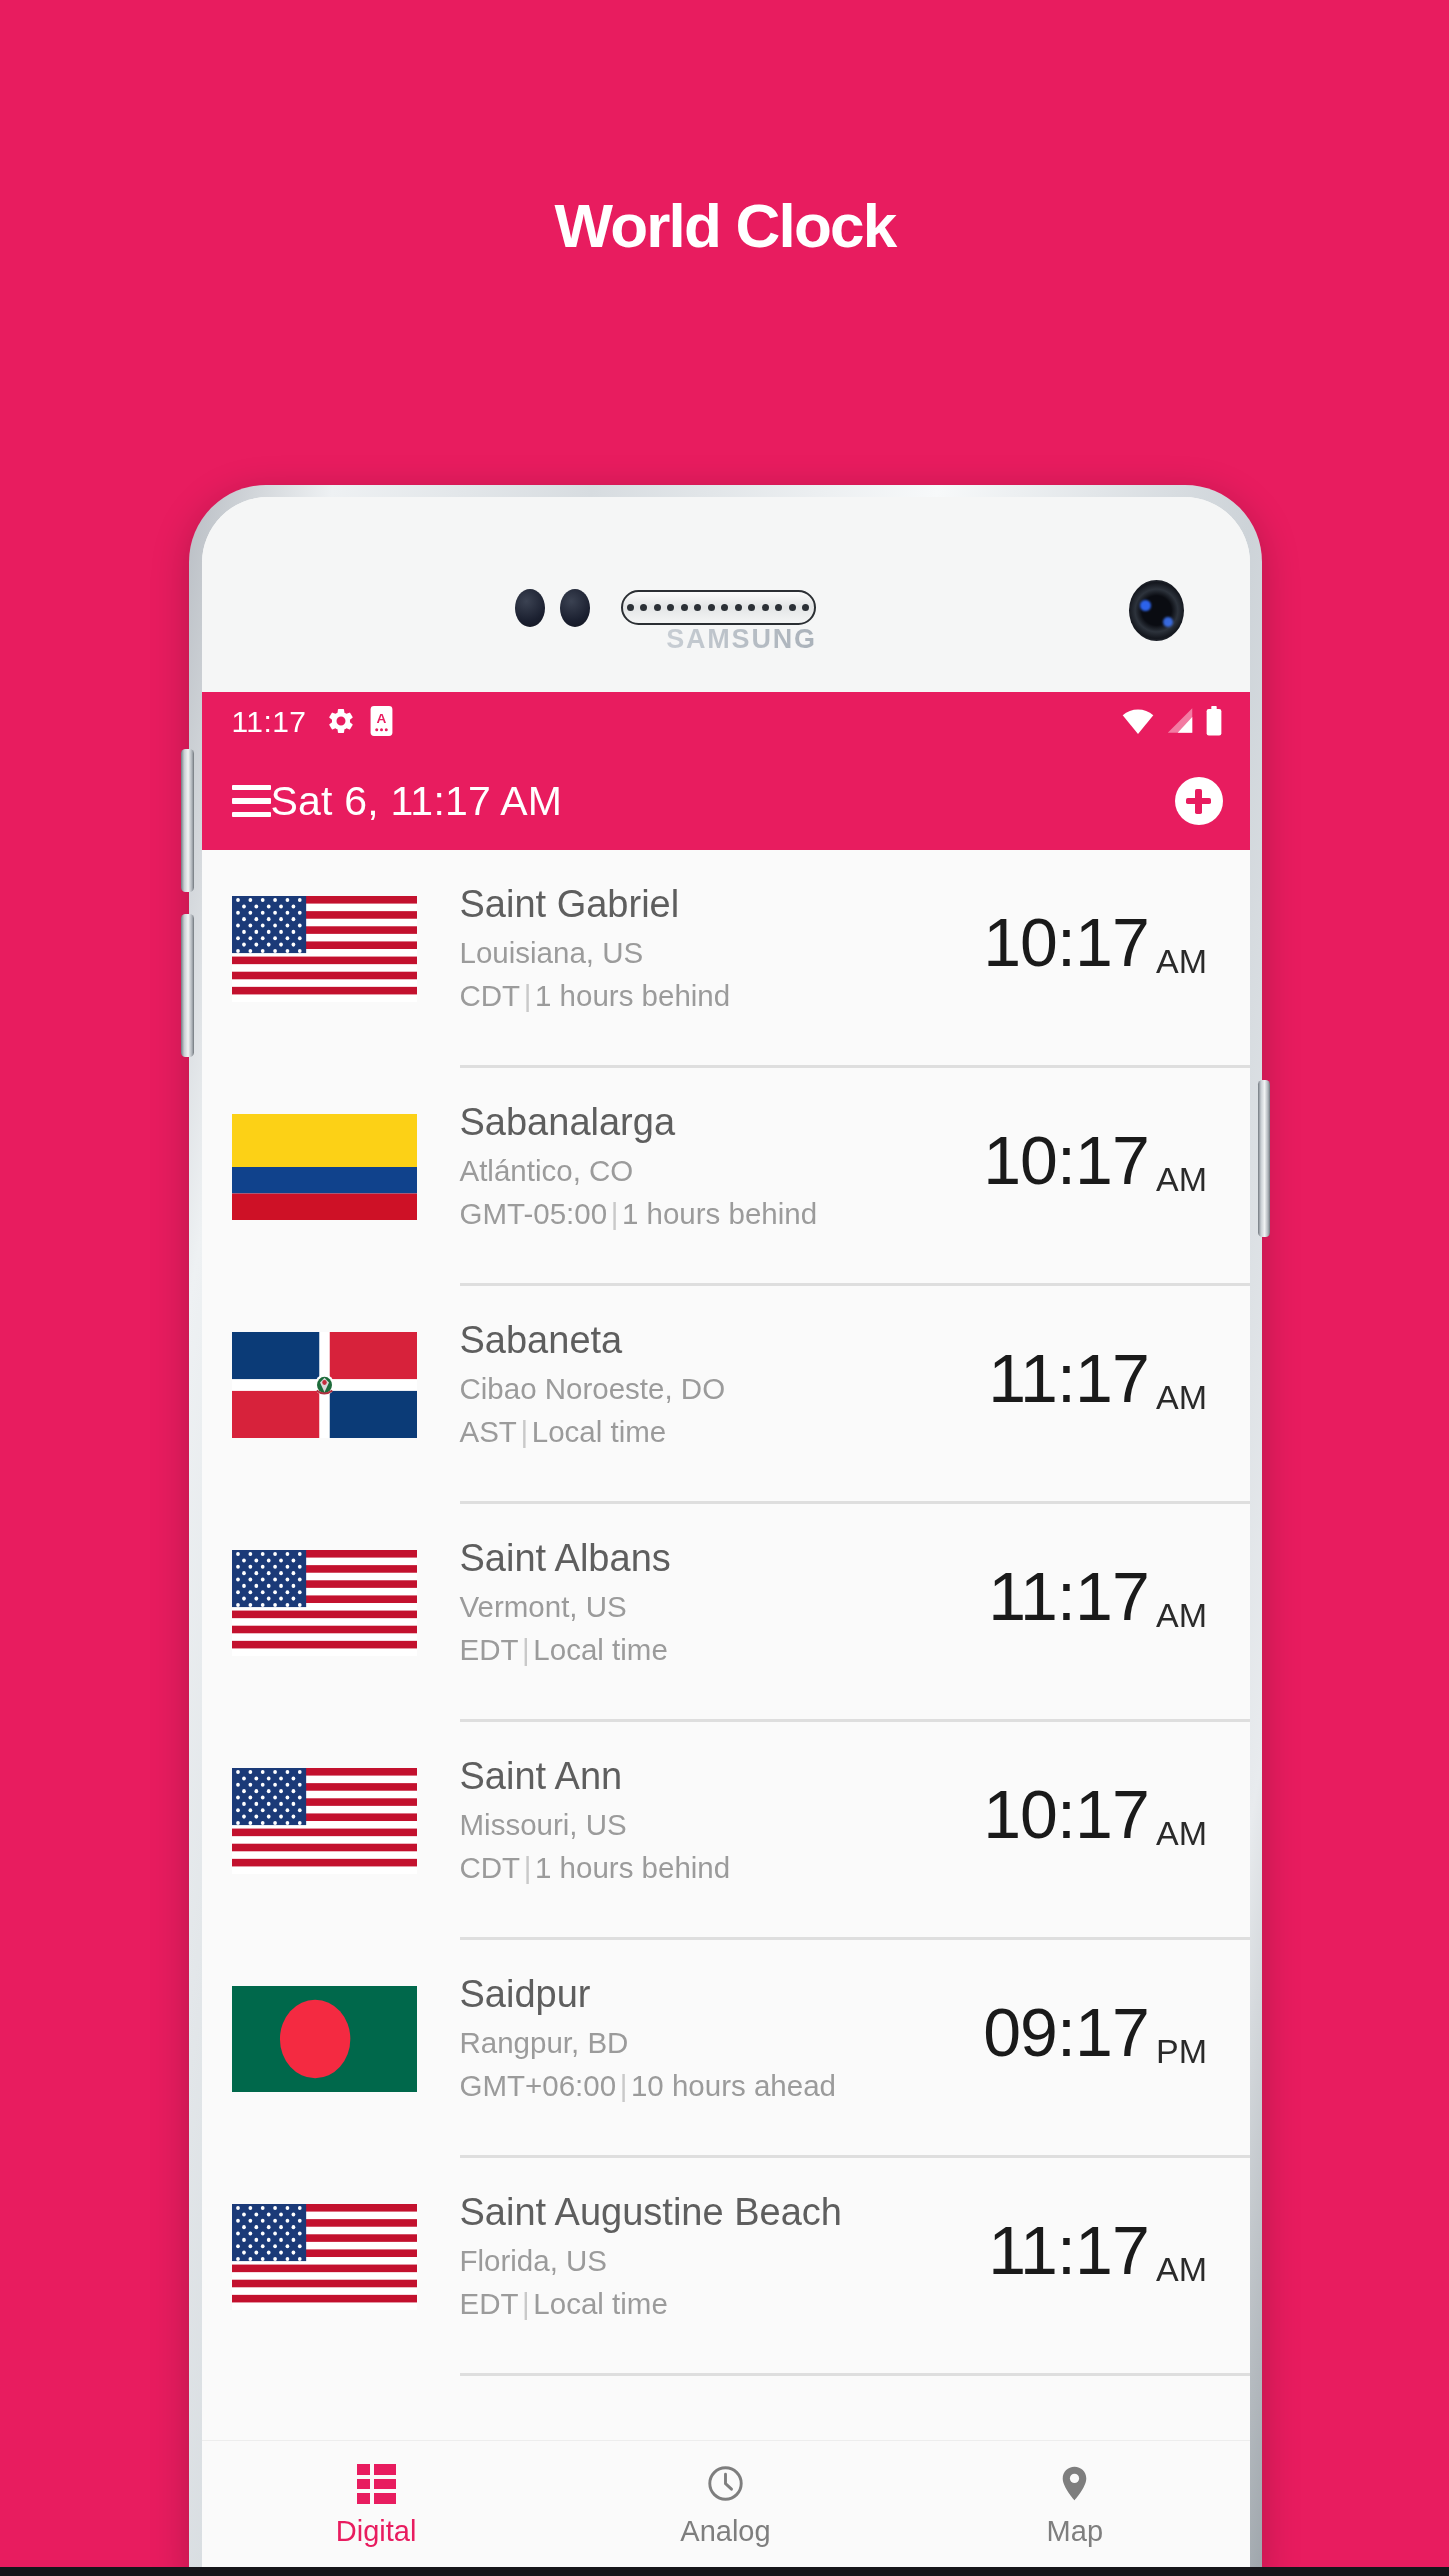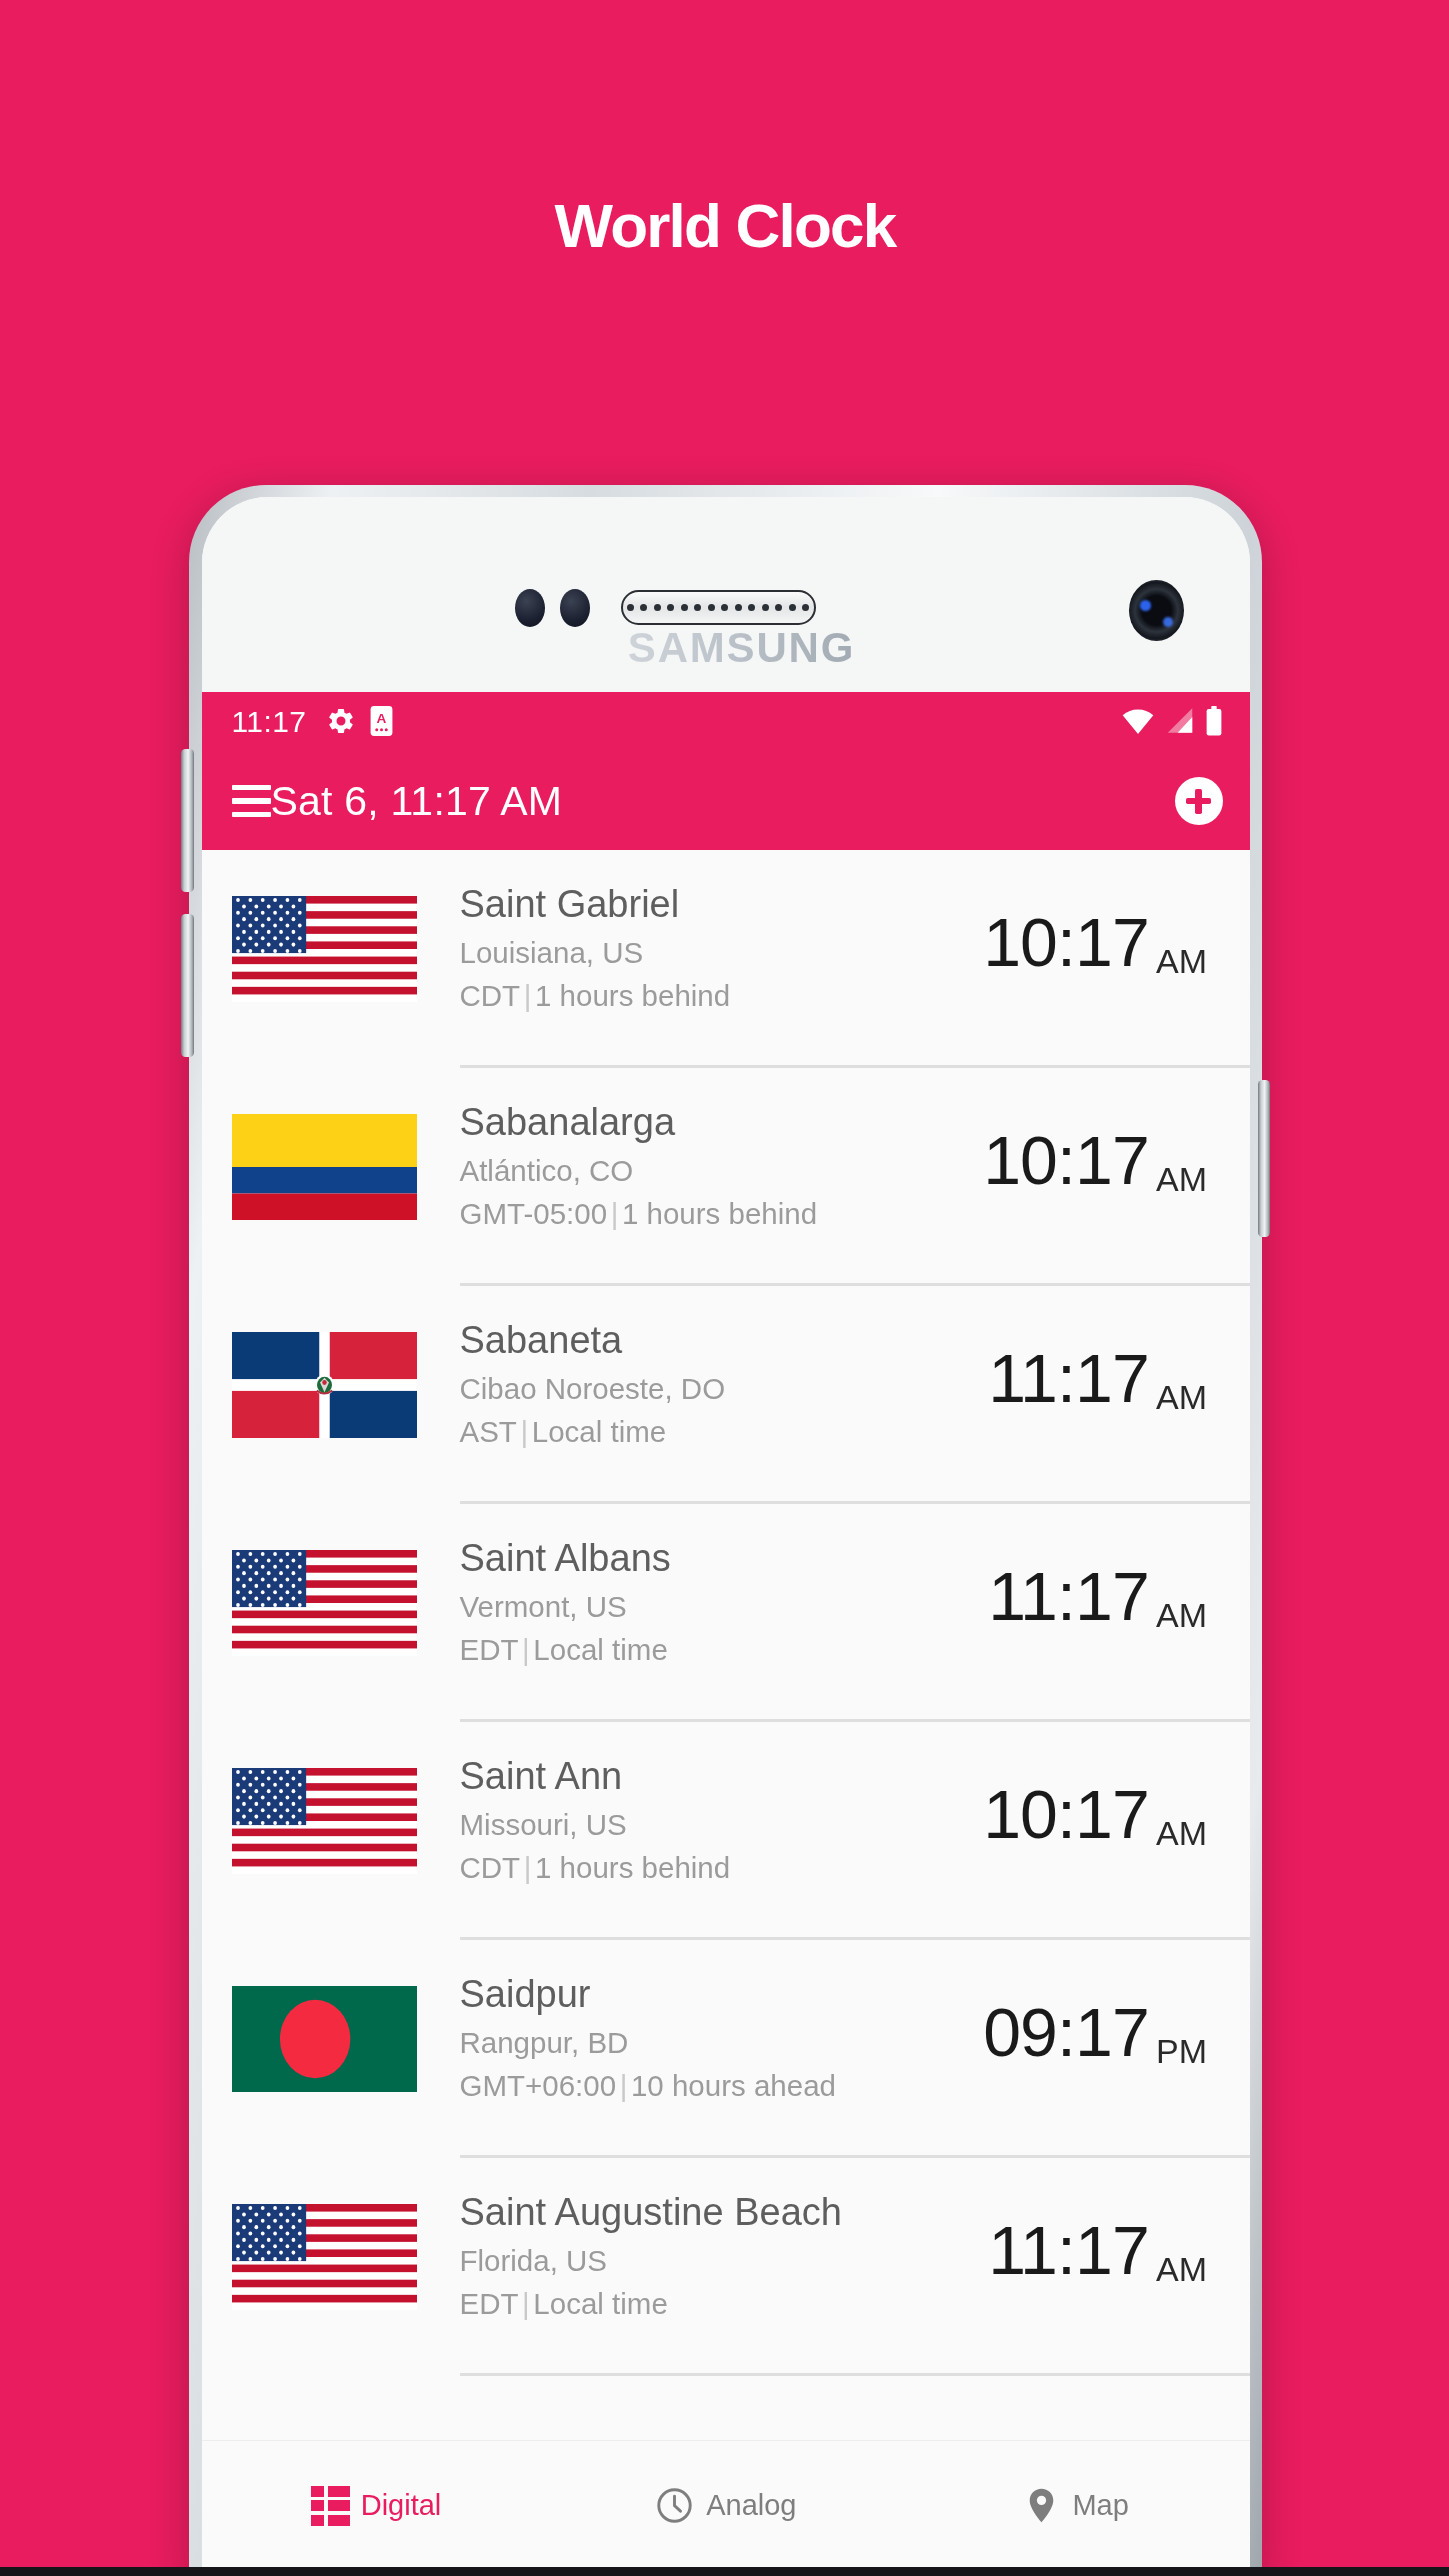--- a/index.html
+++ b/index.html
@@ -73,21 +73,21 @@
   }
   .front-camera::after {
     content:""; position:absolute; right:10.7px; bottom:13.4px;
     width:9.8px; height:9.8px; border-radius:50%;
     background:#3f78ff; filter: blur(1.3px); opacity:.85;
   }
 
   .brand {
     position: absolute; top: 127px; left: 0; width: 100%;
     text-align: center;
-    font-size: 42px; font-weight: bold; letter-spacing: 1.8px;
+    font-size: 27px; font-weight: bold; letter-spacing: 1.8px;
     background: linear-gradient(90deg,#f8f9f9 0%,#f0f2f3 22%,#c8ced4 44%,#9aa3ac 66%,#6e7780 86%,#4e5761 100%);
     -webkit-background-clip: text; background-clip: text;
     -webkit-text-fill-color: transparent; color: transparent; padding-left: 32px;
   }
 
   
   .btn-side {
     position: absolute;
     background: linear-gradient(90deg,#737a81 0%,#c9ced3 25%,#f1f3f4 55%,#aab0b6 85%,#70767c 100%);
     border-radius: 4.5px;
@@ -167,21 +167,21 @@
   }
 
   
   .bottomnav {
     position: absolute; left:0; right:0; bottom: 0;
     height: 131px; background: #FAFAFA;
     display: flex; align-items: center;
     border-top: 0.9px solid #EDEDED;
   }
   .navitem {
-    flex: 1; display: flex; flex-direction: row;
+    flex: 1; display: flex; flex-direction: column;
     align-items: center; justify-content: center; gap: 10.7px; cursor: pointer;
   }
   .nav-label { font-size: 29px; color: #7E7E7E; }
   .navitem.active .nav-label { color: #E81C5F; }
   .nav-ico { height: 41px; display:flex; align-items:center; justify-content:center; }
 
   
   .ico-digital { width: 39px; height: 39px; position: relative; }
   .ico-digital i { position:absolute; background:#E81C5F; }
   .ico-digital .c1 { left:0;  width: 13.4px; }

